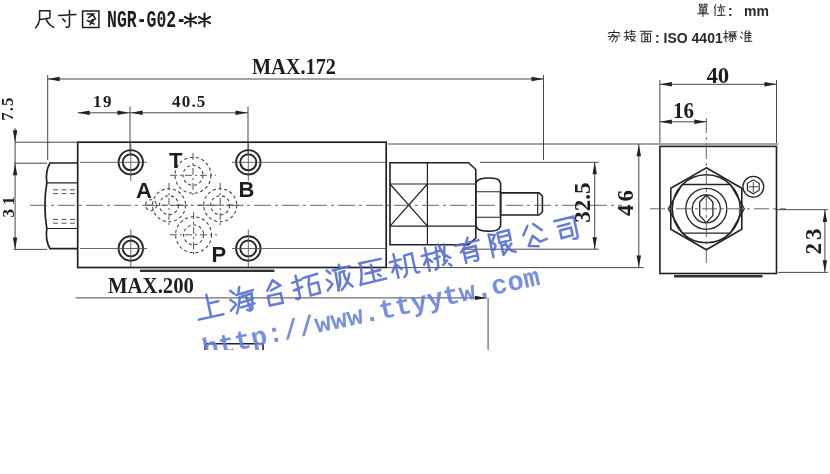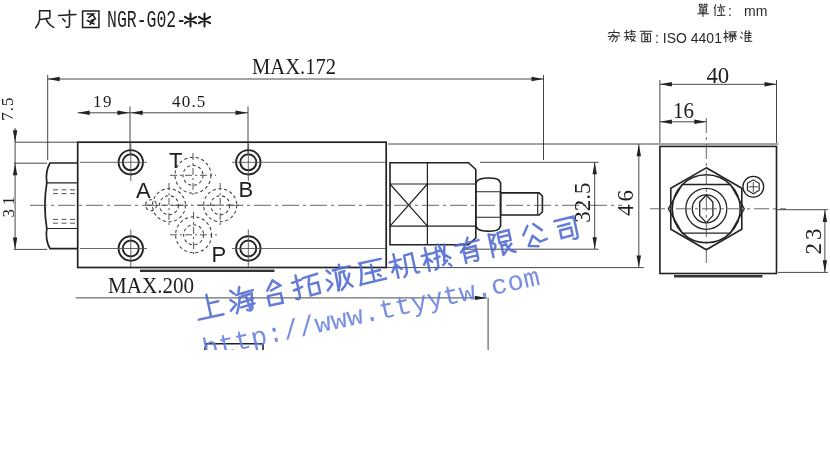--- a/index.html
+++ b/index.html
@@ -1,16 +1,16 @@
 <!DOCTYPE html>
 <html><head>
 <meta charset="utf-8">
 <style>
 html,body{margin:0;padding:0;background:#fff;}
-#page{position:relative;width:830px;height:350px;background:#fff;overflow:hidden;}
+#page{position:relative;width:830px;height:350px;background:#fff;overflow:hidden;font-weight:bold;}
 svg{position:absolute;left:0;top:0;filter:blur(0.3px);}
 .dim{font-family:"Liberation Serif",serif;font-size:17px;fill:#1d1d1d;}
 .port{font-family:"Liberation Sans",sans-serif;font-size:22px;fill:#1d1d1d;}
 </style>
 </head>
 <body>
 <div id="page">
 <svg width="830" height="474" viewBox="0 0 830 474">
 <defs>
 

